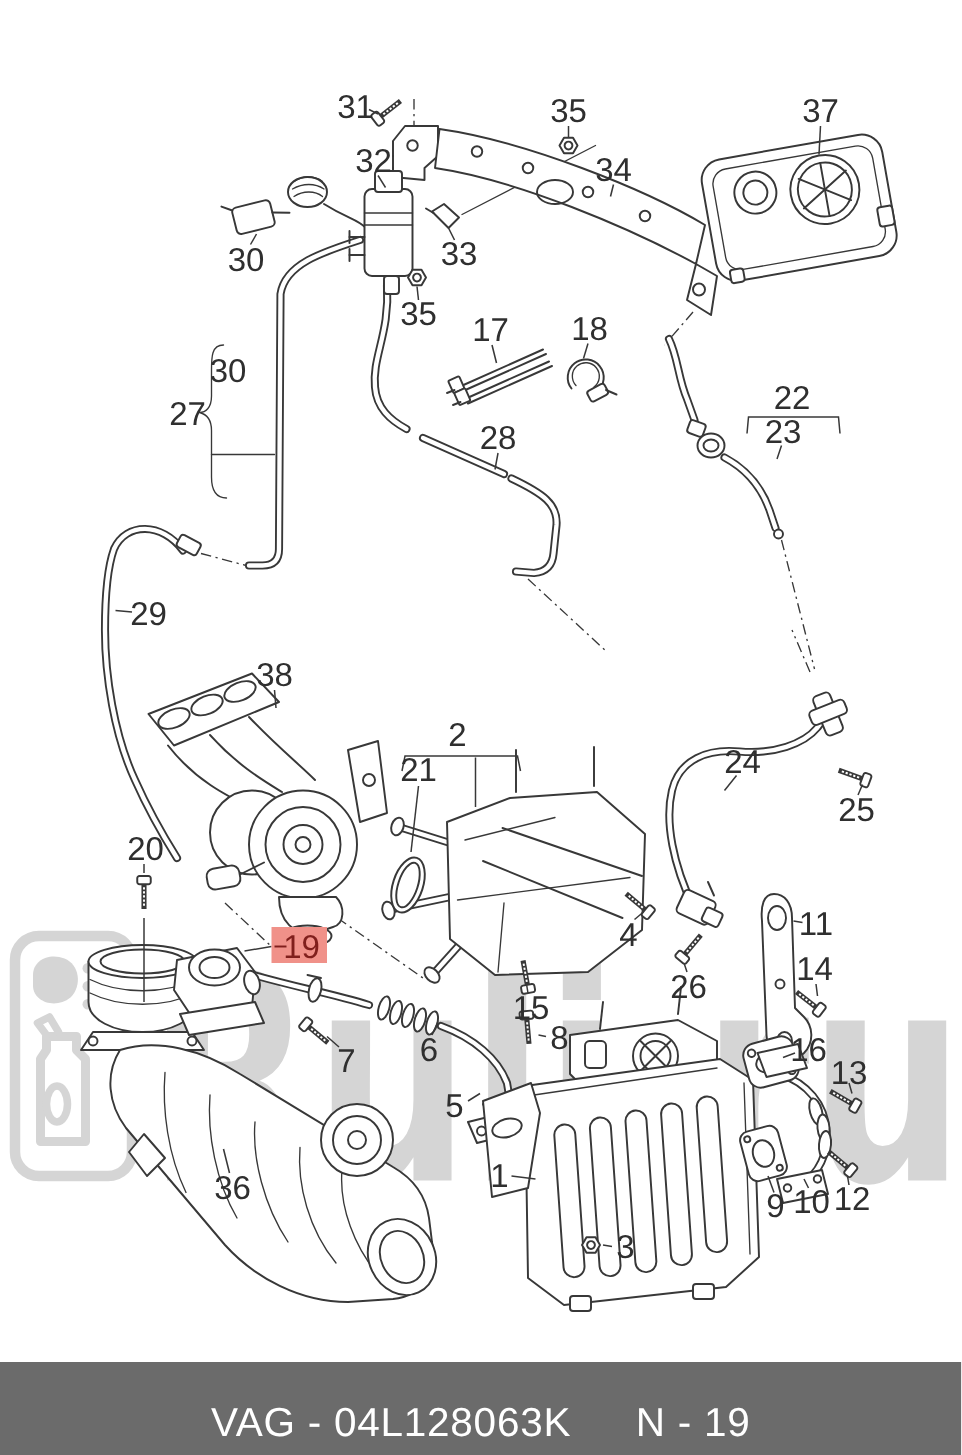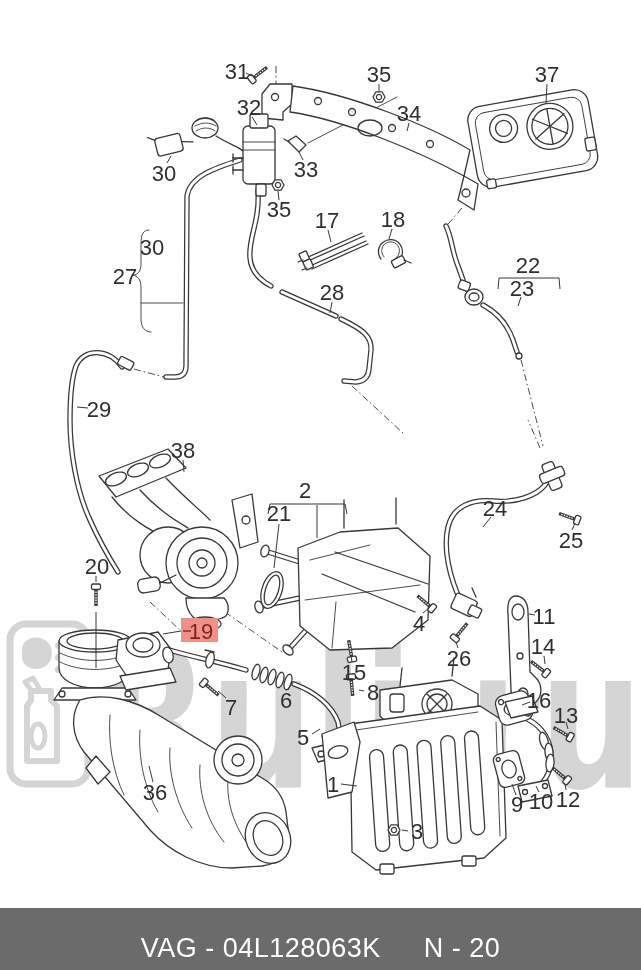--- a/index.html
+++ b/index.html
@@ -431,16 +431,16 @@
         <text x="541" y="808.5" class="lbl">10</text>
         <line x1="516" y1="795" x2="512" y2="784" class="leader"></line>
         <text x="517" y="811.5" class="lbl">9</text>
         <line x1="408" y1="831" x2="402" y2="830" class="leader"></line>
         <text x="417" y="838.5" class="lbl">3</text>
       </g>
 </svg>
 
 <div id="footer">
   <span>VAG - 04L128063K</span>
-  <span>N - 20</span>
+  <span>N - 19</span>
 </div>
 
 </div>
 
 </body></html>

